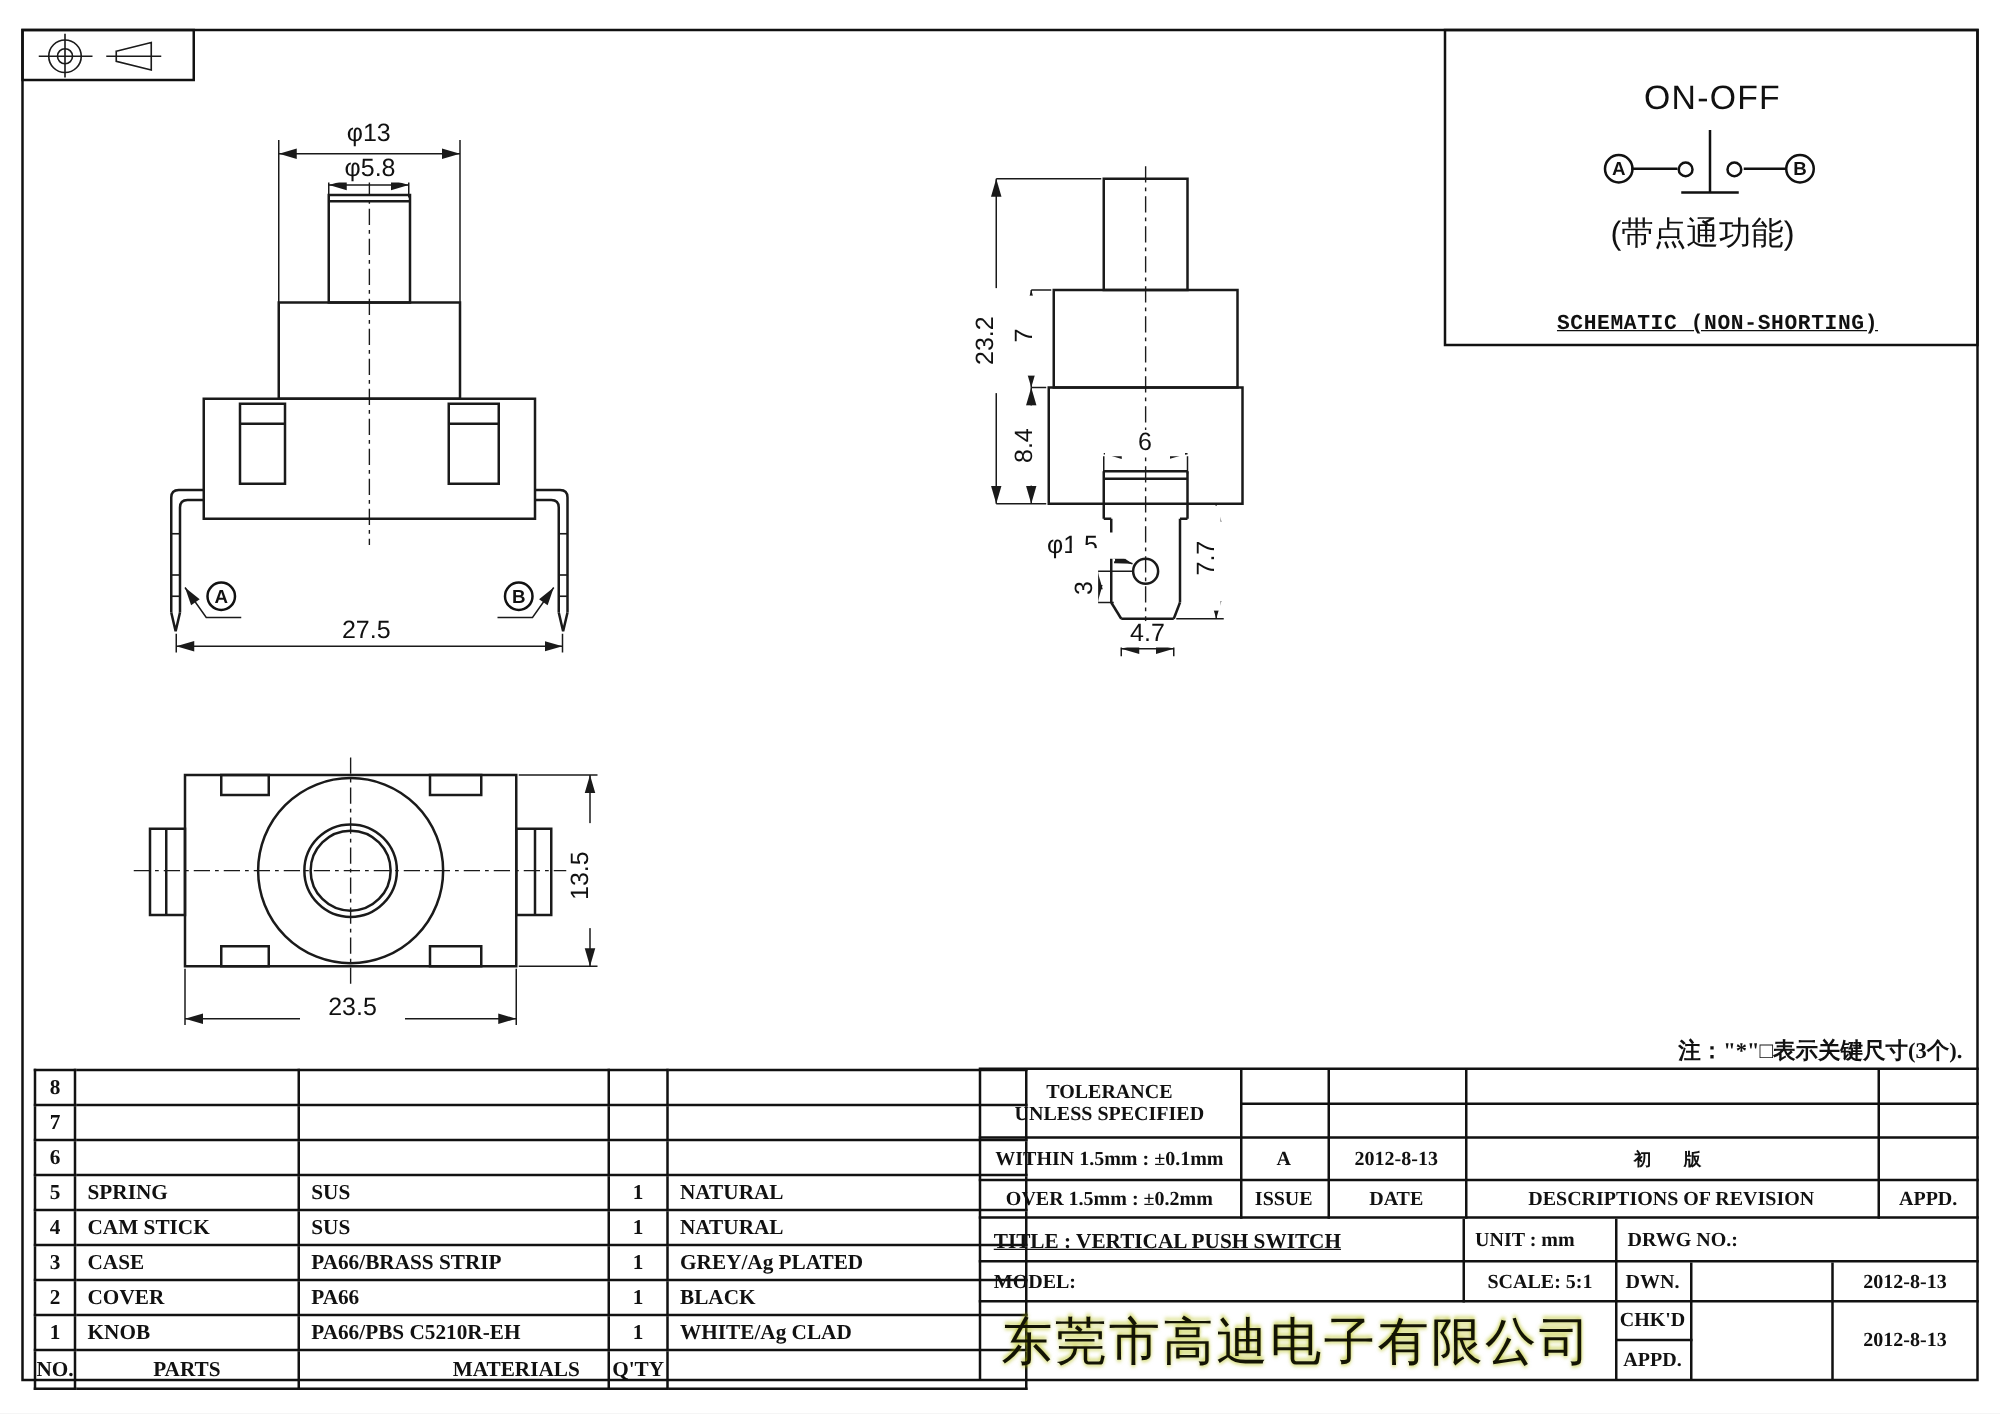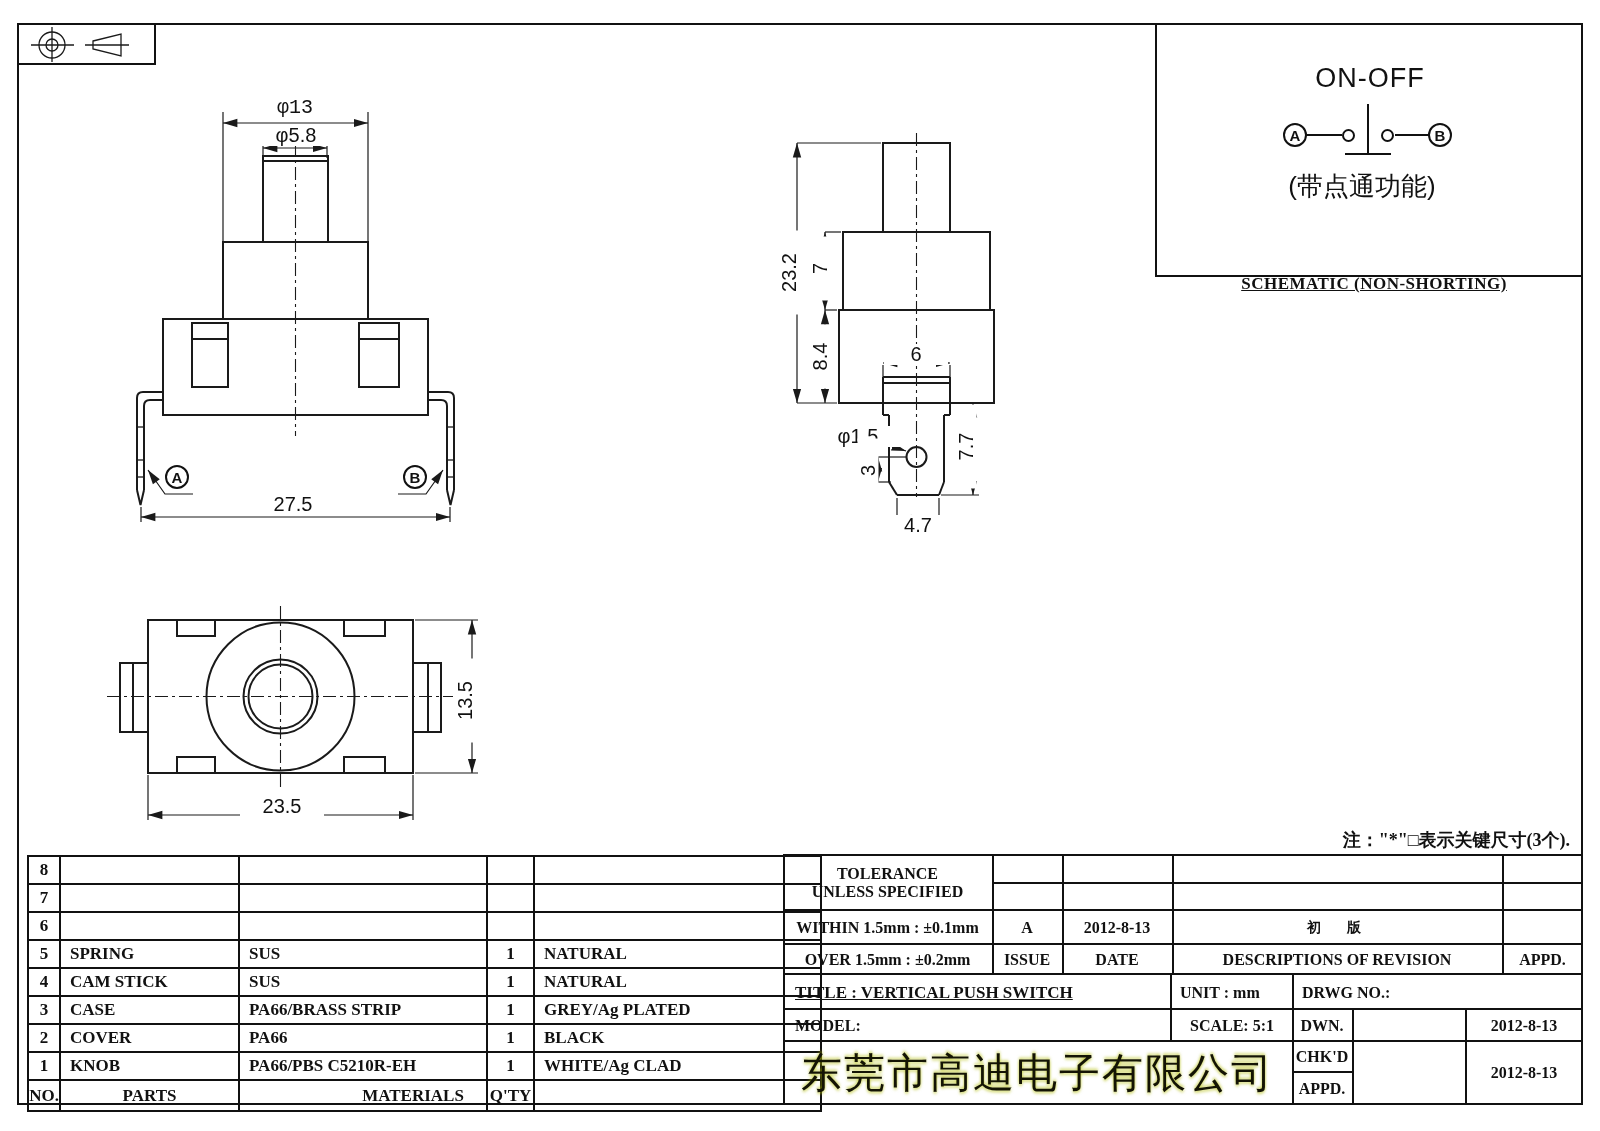--- a/index.html
+++ b/index.html
@@ -36,22 +36,22 @@
   table.bom{position:absolute;left:27px;top:855px;width:756px;height:249px;
             border-collapse:collapse;table-layout:fixed;
             font-family:"Liberation Serif",serif;font-weight:bold;font-size:17px;color:#111;}
   table.bom td,table.bom th{border:2px solid #111;padding:0;white-space:nowrap;overflow:hidden;}
   table.bom .c{text-align:center;}
   table.bom .l{text-align:left;padding-left:9px;}
   .schem-title{position:absolute;left:133px;top:38px;width:160px;text-align:center;
                font-size:27px;font-weight:500;letter-spacing:1px;}
   .schem-sub{position:absolute;left:95px;top:144px;width:220px;text-align:center;font-size:26px;}
   .schem-cap{position:absolute;left:37px;top:225px;width:360px;text-align:center;
-             font-family:Liberation Serif, serif;font-weight:bold;font-size:17px;
-             text-decoration:underline;letter-spacing:0.5px;margin-top:24px;}
+             font-family:Liberation Mono, monospace;font-weight:bold;font-size:17px;
+             text-decoration:underline;letter-spacing:0.5px;}
   .note{position:absolute;left:1270px;top:828px;width:300px;text-align:right;
         font-family:"Liberation Serif",serif;font-weight:bold;font-size:18px;color:#111;}
   .company{font-family:"Liberation Sans",sans-serif;font-weight:400;font-size:41px;
            letter-spacing:2px;color:#141404;
            text-shadow:0 2px 3px rgba(176,188,0,.55),0 -2px 3px rgba(176,188,0,.55);}
 </style>
 </head>
 <body>
 
 <div class="sheet">
@@ -200,38 +200,38 @@
     <line x1="2" y1="98.5" x2="348" y2="98.5" class="cl"></line>
     <line x1="175.5" y1="8" x2="175.5" y2="190" class="cl"></line>
     <line x1="310" y1="22" x2="373" y2="22" class="dim"></line>
     <line x1="310" y1="175" x2="373" y2="175" class="dim"></line>
     <line x1="367" y1="22" x2="367" y2="175" class="dim" marker-start="url(#ts)" marker-end="url(#te)"></line>
     <line x1="43" y1="177" x2="43" y2="222" class="dim"></line>
     <line x1="308" y1="177" x2="308" y2="222" class="dim"></line>
     <line x1="43" y1="217" x2="308" y2="217" class="dim" marker-start="url(#ts)" marker-end="url(#te)"></line>
   </svg>
 
-  <span class="dimlabel abs" style="left:253px;top:97px;width:80px;font-family:Liberation Mono, monospace;">φ13</span>
+  <span class="dimlabel abs" style="left:253px;top:97px;width:80px;">φ13</span>
   <span class="dimlabel abs" style="left:254px;top:125px;width:80px;">φ5.8</span>
   <span class="dimlabel abs" style="left:251px;top:494px;width:80px;">27.5</span>
   <div class="termcircle" style="left:165px;top:465px;">
       <span>A</span>
     </div>
   <div class="termcircle" style="left:403px;top:465px;">
       <span>B</span>
     </div>
 
   <span class="dimlabel abs rot" style="left:747px;top:262px;width:80px;">23.2</span>
   <span class="dimlabel abs rot" style="left:788px;top:258px;width:60px;">7</span>
   <span class="dimlabel abs rot" style="left:788px;top:346px;width:60px;">8.4</span>
   <span class="dimlabel abs" style="left:884px;top:344px;width:60px;">6</span>
   <span class="dimlabel abs" style="left:816px;top:426px;width:80px;">φ1.5</span>
   <span class="dimlabel abs rot" style="left:836px;top:460px;width:60px;">3</span>
   <span class="dimlabel abs rot" style="left:924px;top:436px;width:80px;">7.7</span>
-  <span class="dimlabel abs" style="left:886px;top:515px;width:60px;">4.7</span>
+  <span class="dimlabel abs" style="left:886px;top:497px;width:60px;">4.7</span>
 
   <span class="dimlabel abs rot" style="left:423px;top:690px;width:80px;">13.5</span>
   <span class="dimlabel abs" style="left:240px;top:796px;width:80px;">23.5</span>
 
   <div class="note">注："*"□表示关键尺寸(3个).</div>
 
   <table class="bom">
     <tbody>
         <tr style="height:28px;">
       <td class="c" style="width:30px;">8</td>

